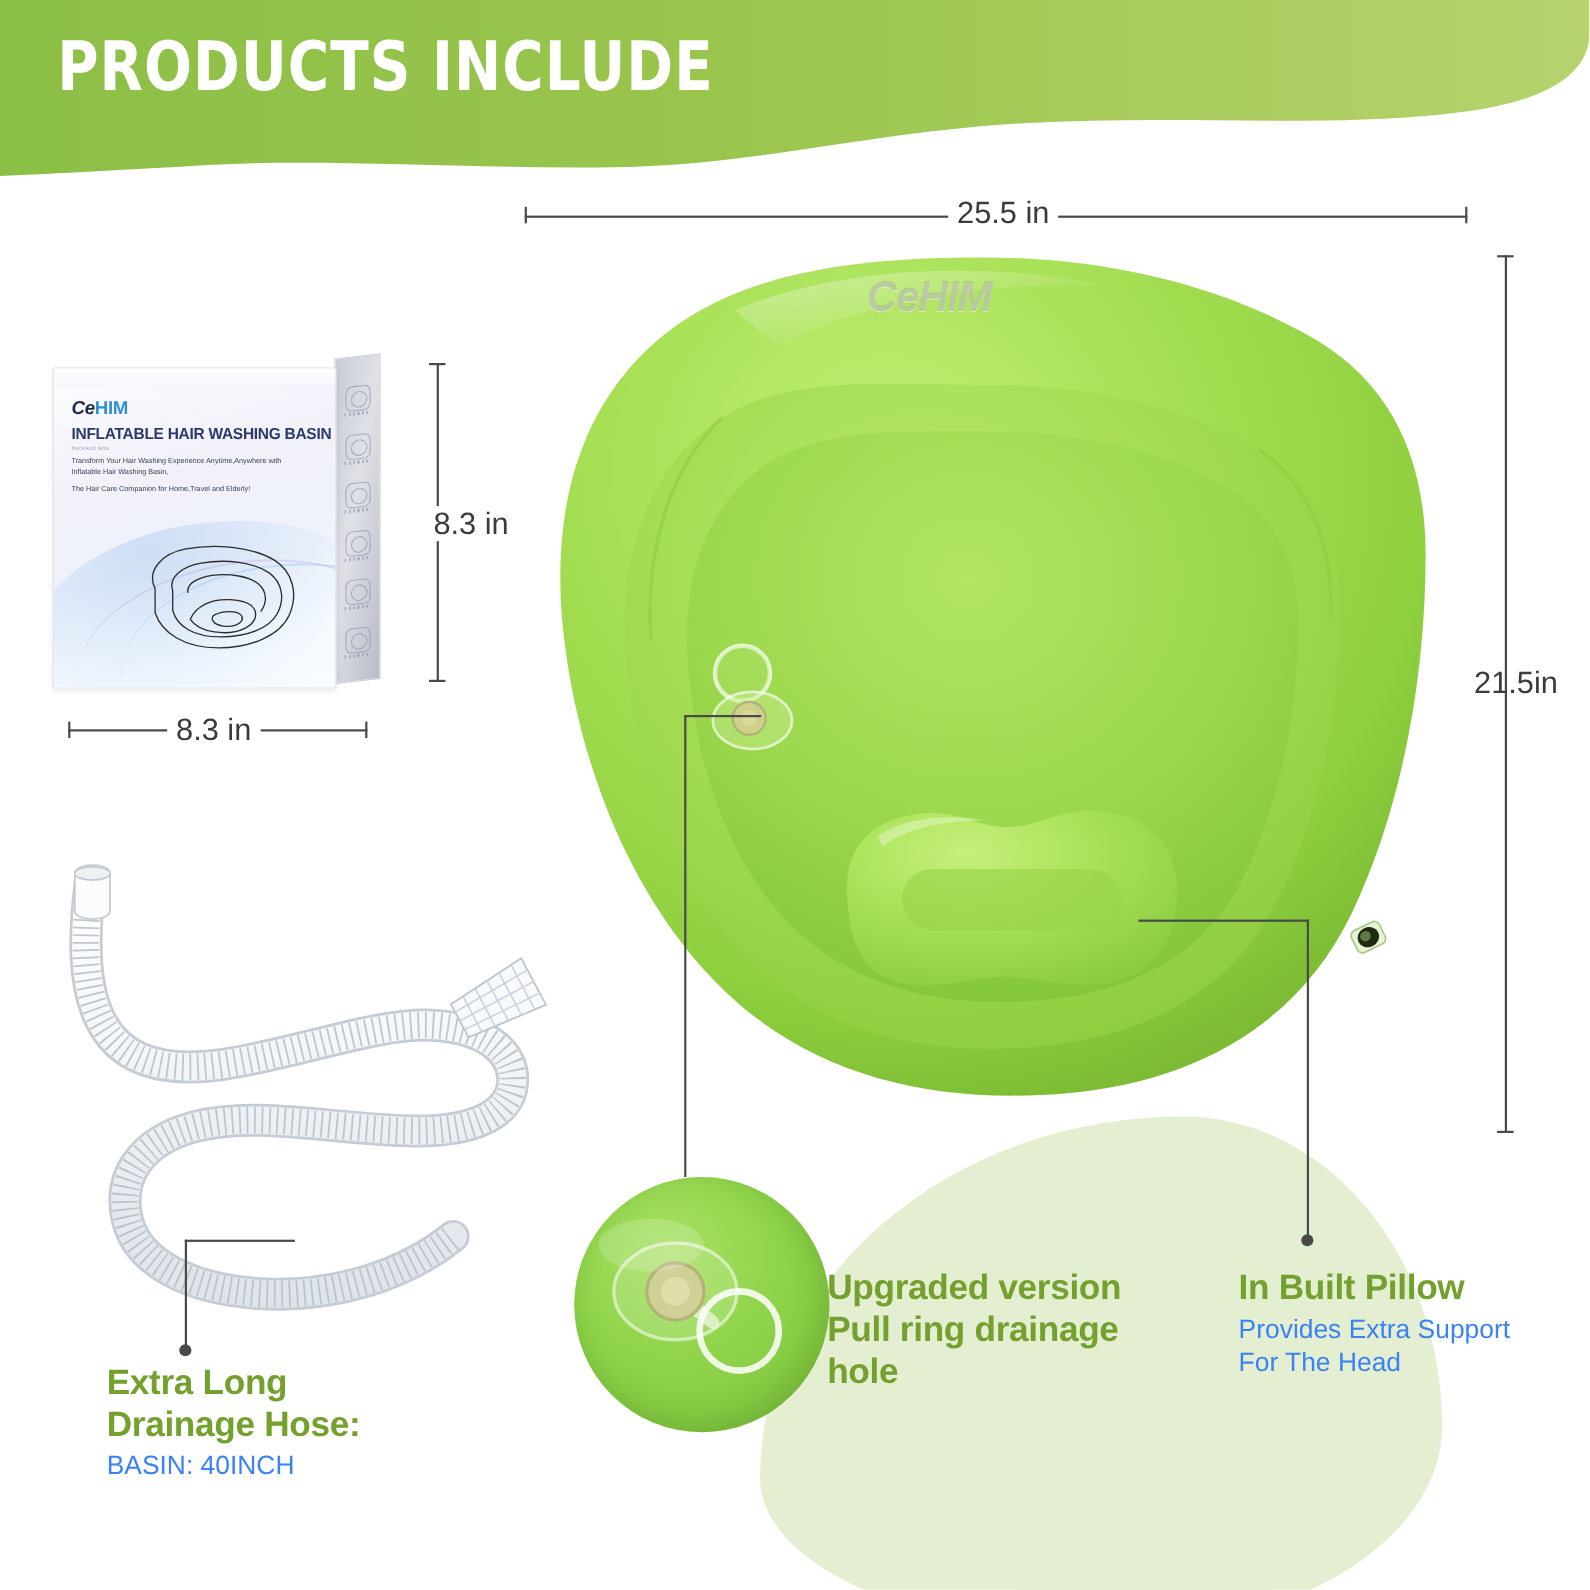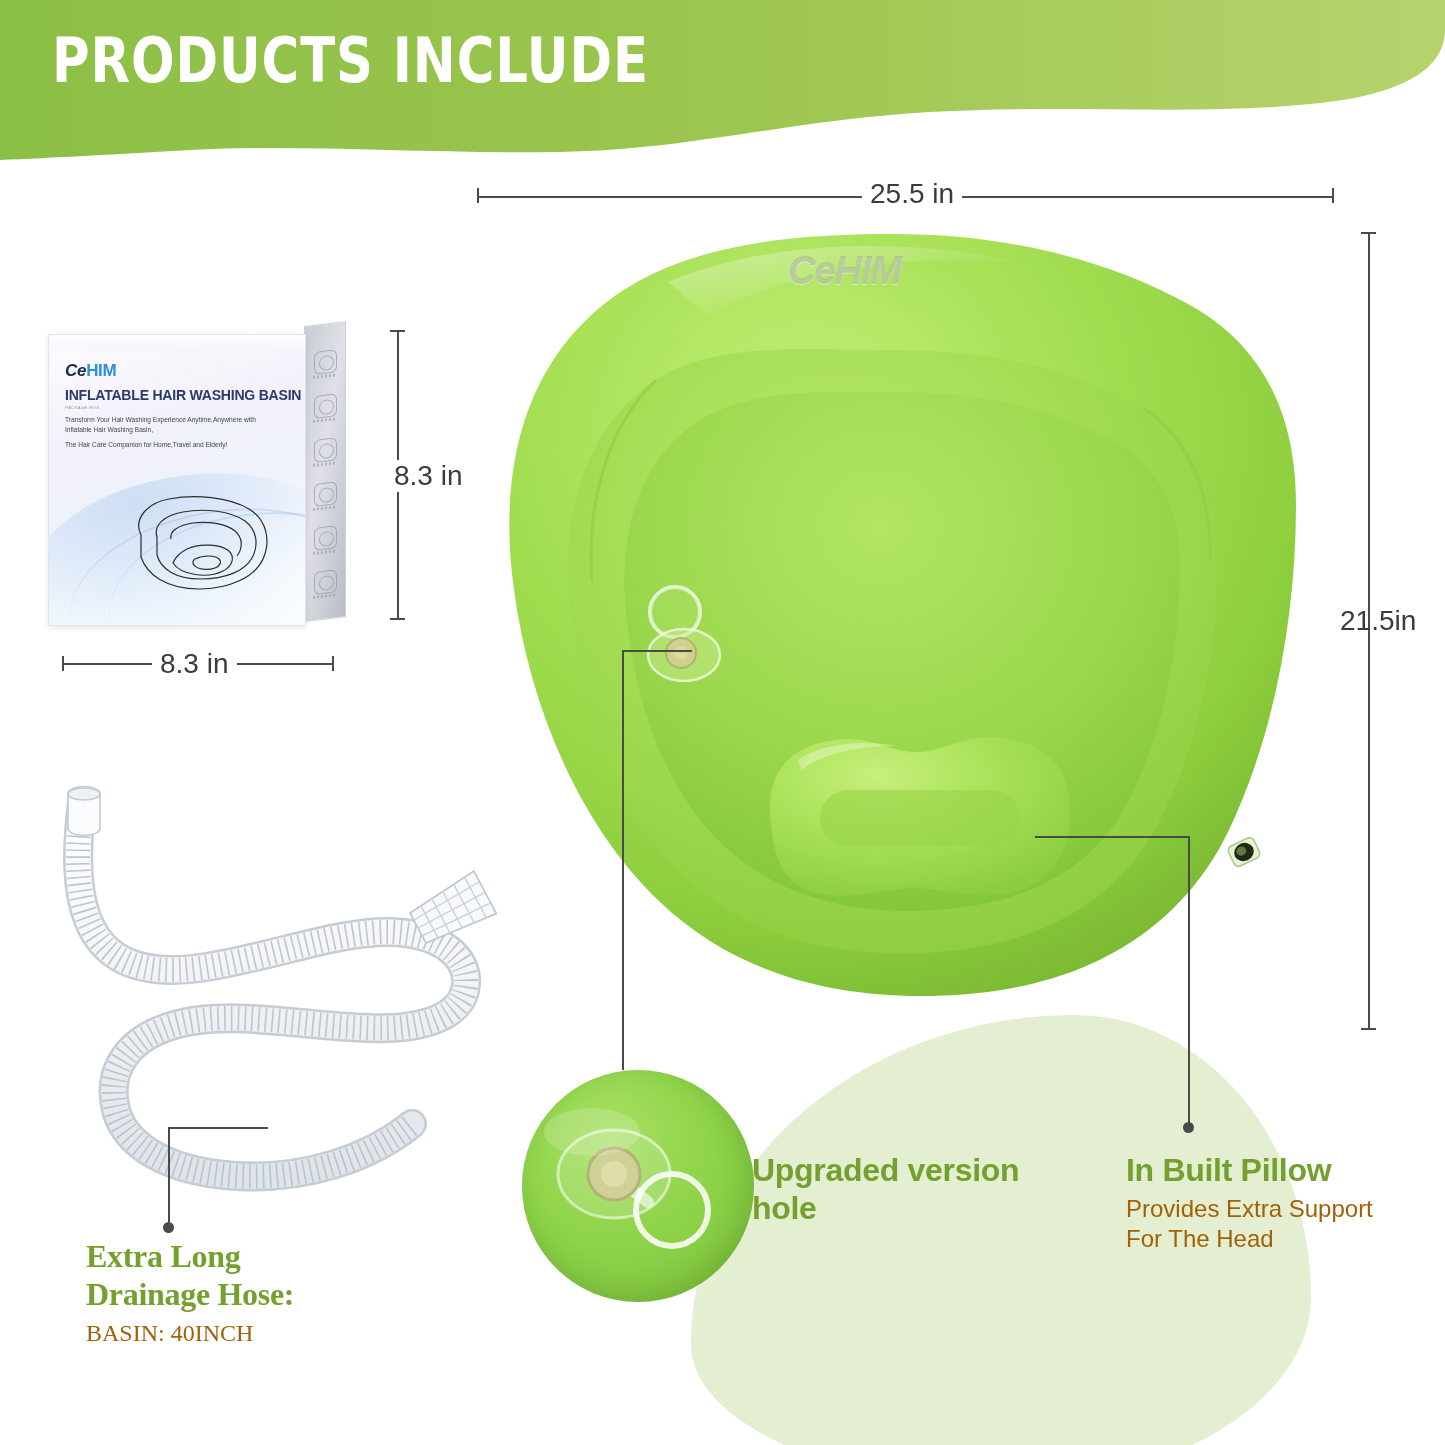--- a/index.html
+++ b/index.html
@@ -90,21 +90,21 @@
   .detail-circle svg{position:absolute;inset:0;width:100%;height:100%;}
 
   
   .callout{position:absolute;z-index:5;}
   .leader{position:absolute;background:#4a4a4a;z-index:4;}
   .leader-dot{position:absolute;width:11px;height:11px;border-radius:50%;
       background:#4a4a4a;z-index:5;}
 
   .cl-title{font-size:32px;font-weight:bold;color:#74a02e;line-height:1.18;
       letter-spacing:-.3px;}
-  .cl-sub{font-size:24px;color:#a16207;line-height:1.26;margin-top:4px;}
+  .cl-sub{font-size:24px;color:#3b82f6;line-height:1.26;margin-top:4px;}
 </style>
 </head>
 <body>
 
 <div class="stage">
 
   <div class="bg-blob"></div>
 
   <div class="banner">
     <svg viewBox="0 0 1445 160" preserveAspectRatio="none">
@@ -389,33 +389,34 @@
   <div class="leader" style="left:168px;top:1127px;width:1.6px;height:100px;"></div>
   <div class="leader-dot" style="left:163px;top:1222px;"></div>
 
   <div class="leader" style="left:622px;top:650px;width:70px;height:1.6px;"></div>
   <div class="leader" style="left:622px;top:650px;width:1.6px;height:420px;"></div>
 
   <div class="leader" style="left:1035px;top:836px;width:155px;height:1.6px;"></div>
   <div class="leader" style="left:1188px;top:836px;width:1.6px;height:290px;"></div>
   <div class="leader-dot" style="left:1183px;top:1122px;"></div>
 
-  <div class="callout" style="left:86px;top:1238px;width:300px;font-family:Liberation Serif, serif;">
+  <div class="callout" style="left:97px;top:1238px;width:300px;">
     <div class="cl-title">
       <div>Extra Long</div>
       <div>Drainage Hose:</div>
     </div>
     <div class="cl-sub">
       <div>BASIN: 40INCH</div>
     </div>
   </div>
 
   <div class="callout" style="left:752px;top:1152px;width:310px;">
     <div class="cl-title">
       <div>Upgraded version</div>
+      <div>Pull ring drainage</div>
       <div>hole</div>
     </div>
   </div>
 
   <div class="callout" style="left:1126px;top:1152px;width:300px;">
     <div class="cl-title">
       <div>In Built Pillow</div>
     </div>
     <div class="cl-sub">
       <div>Provides Extra Support</div>

